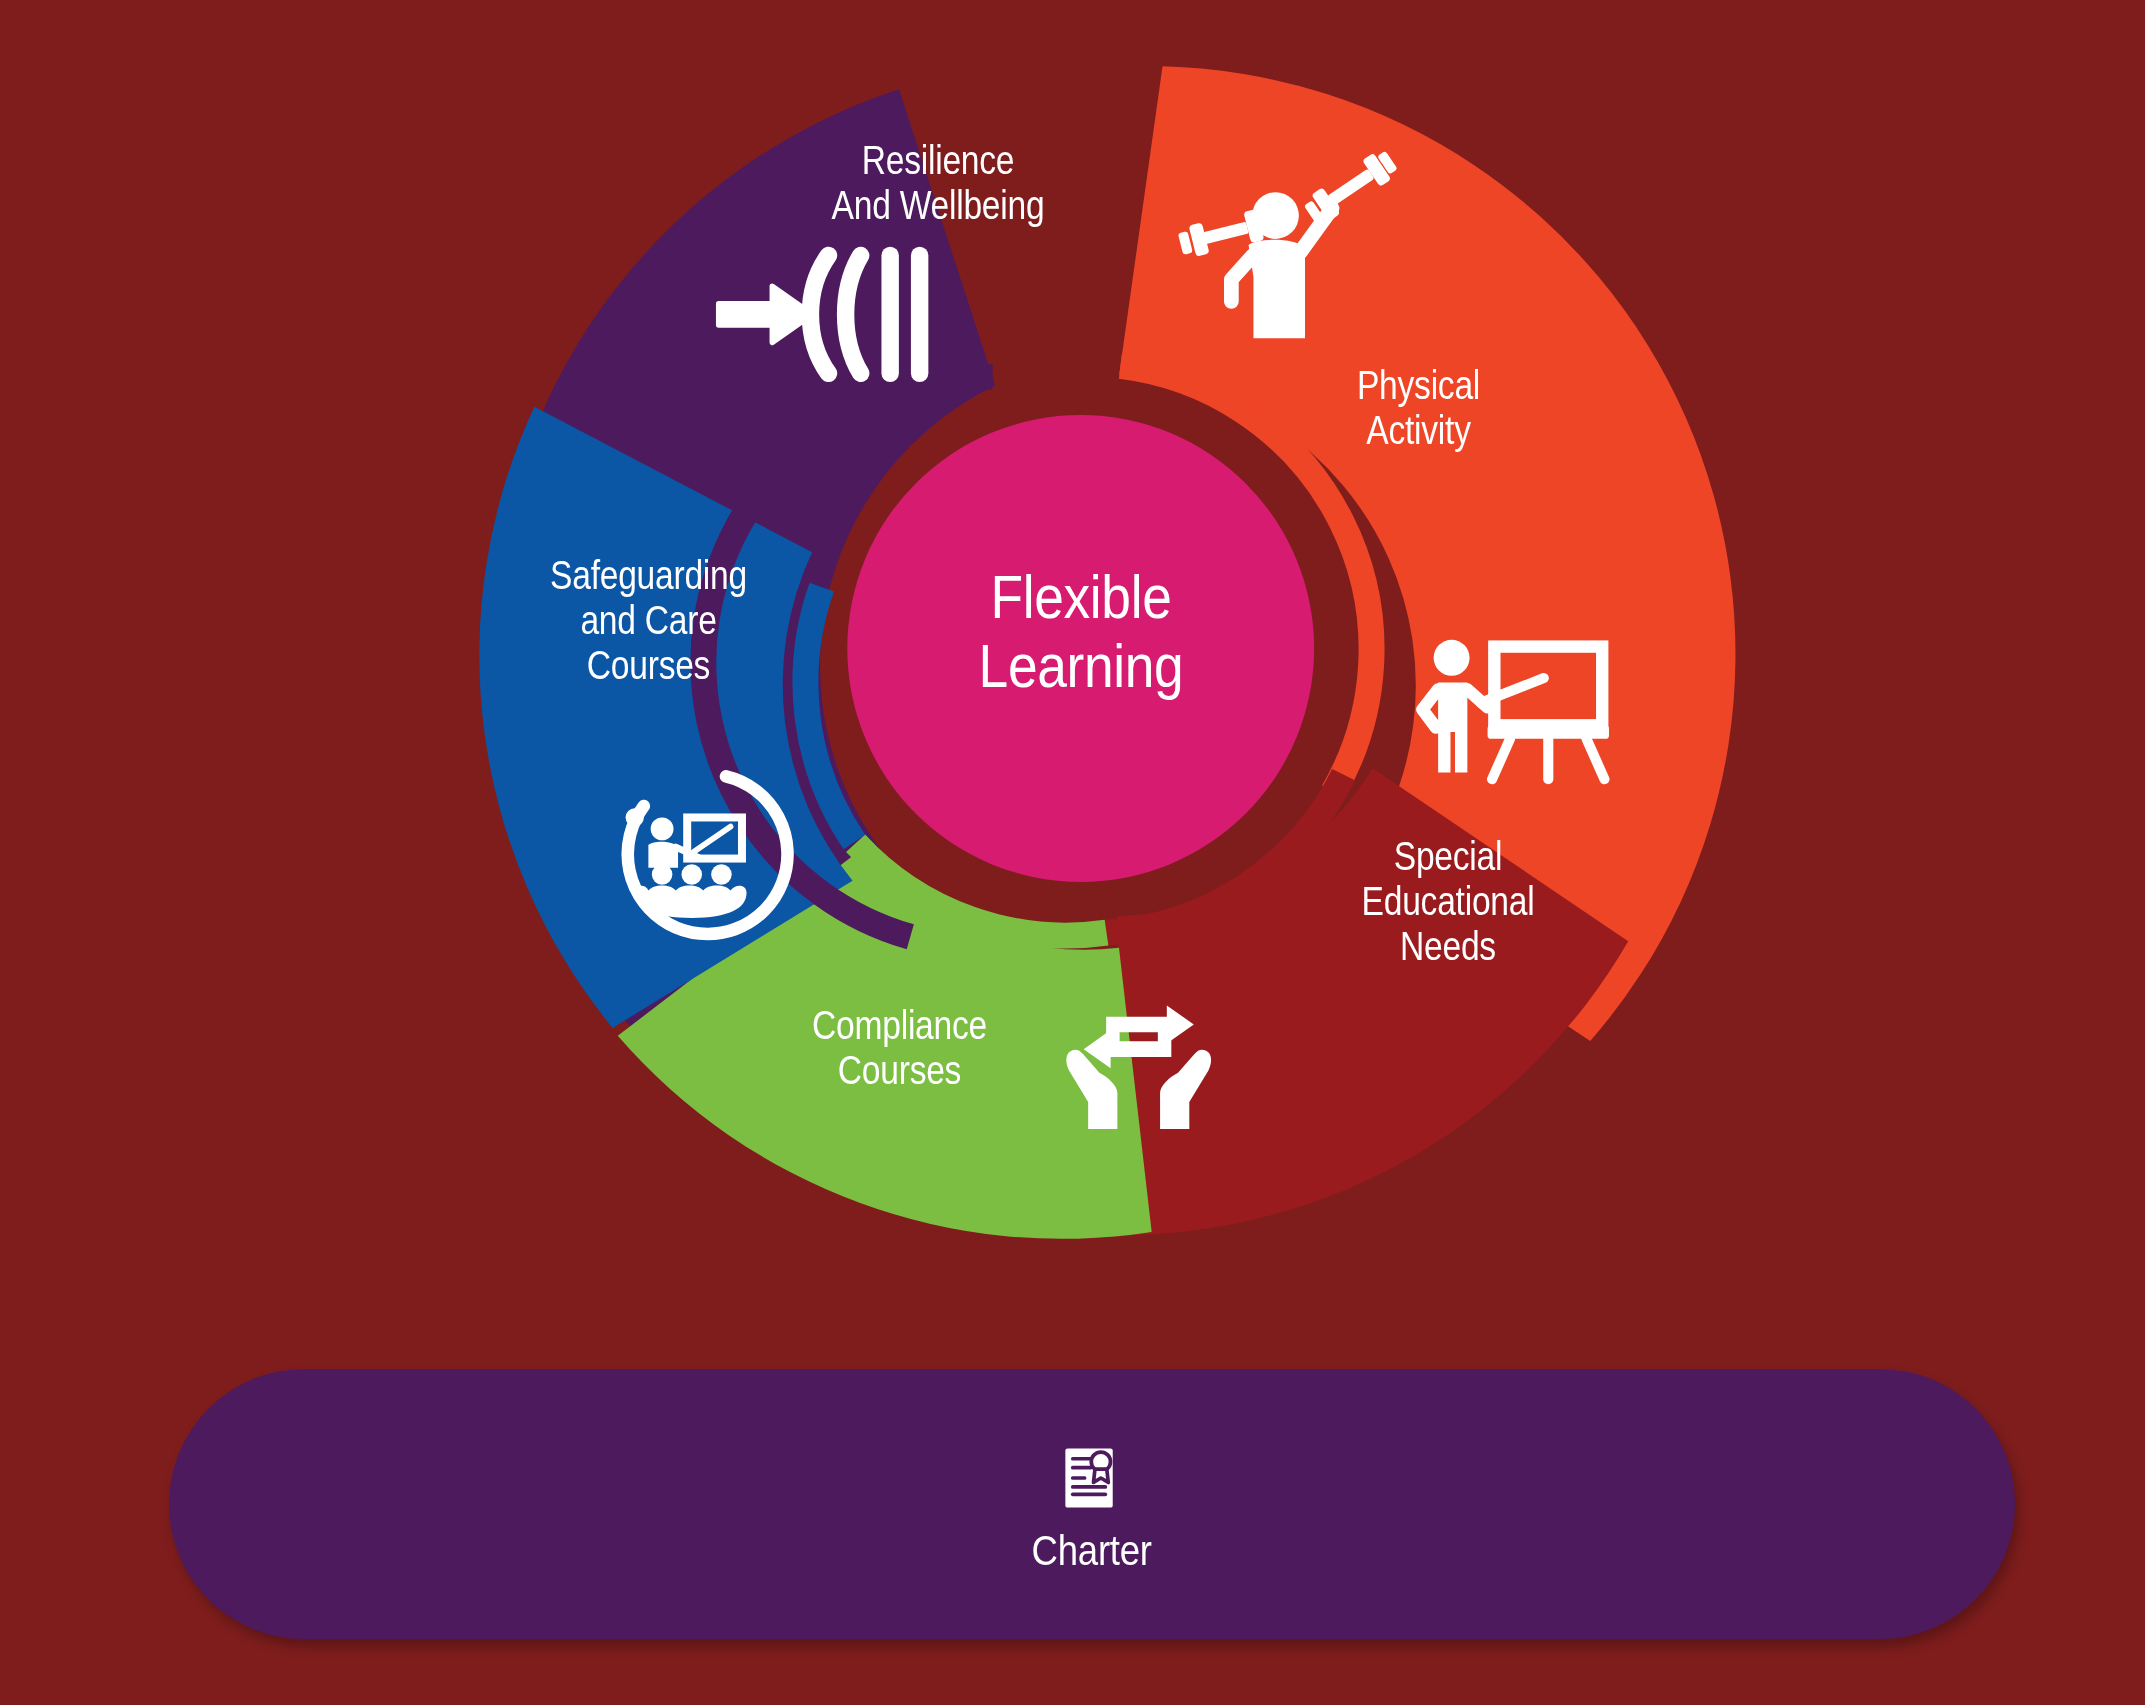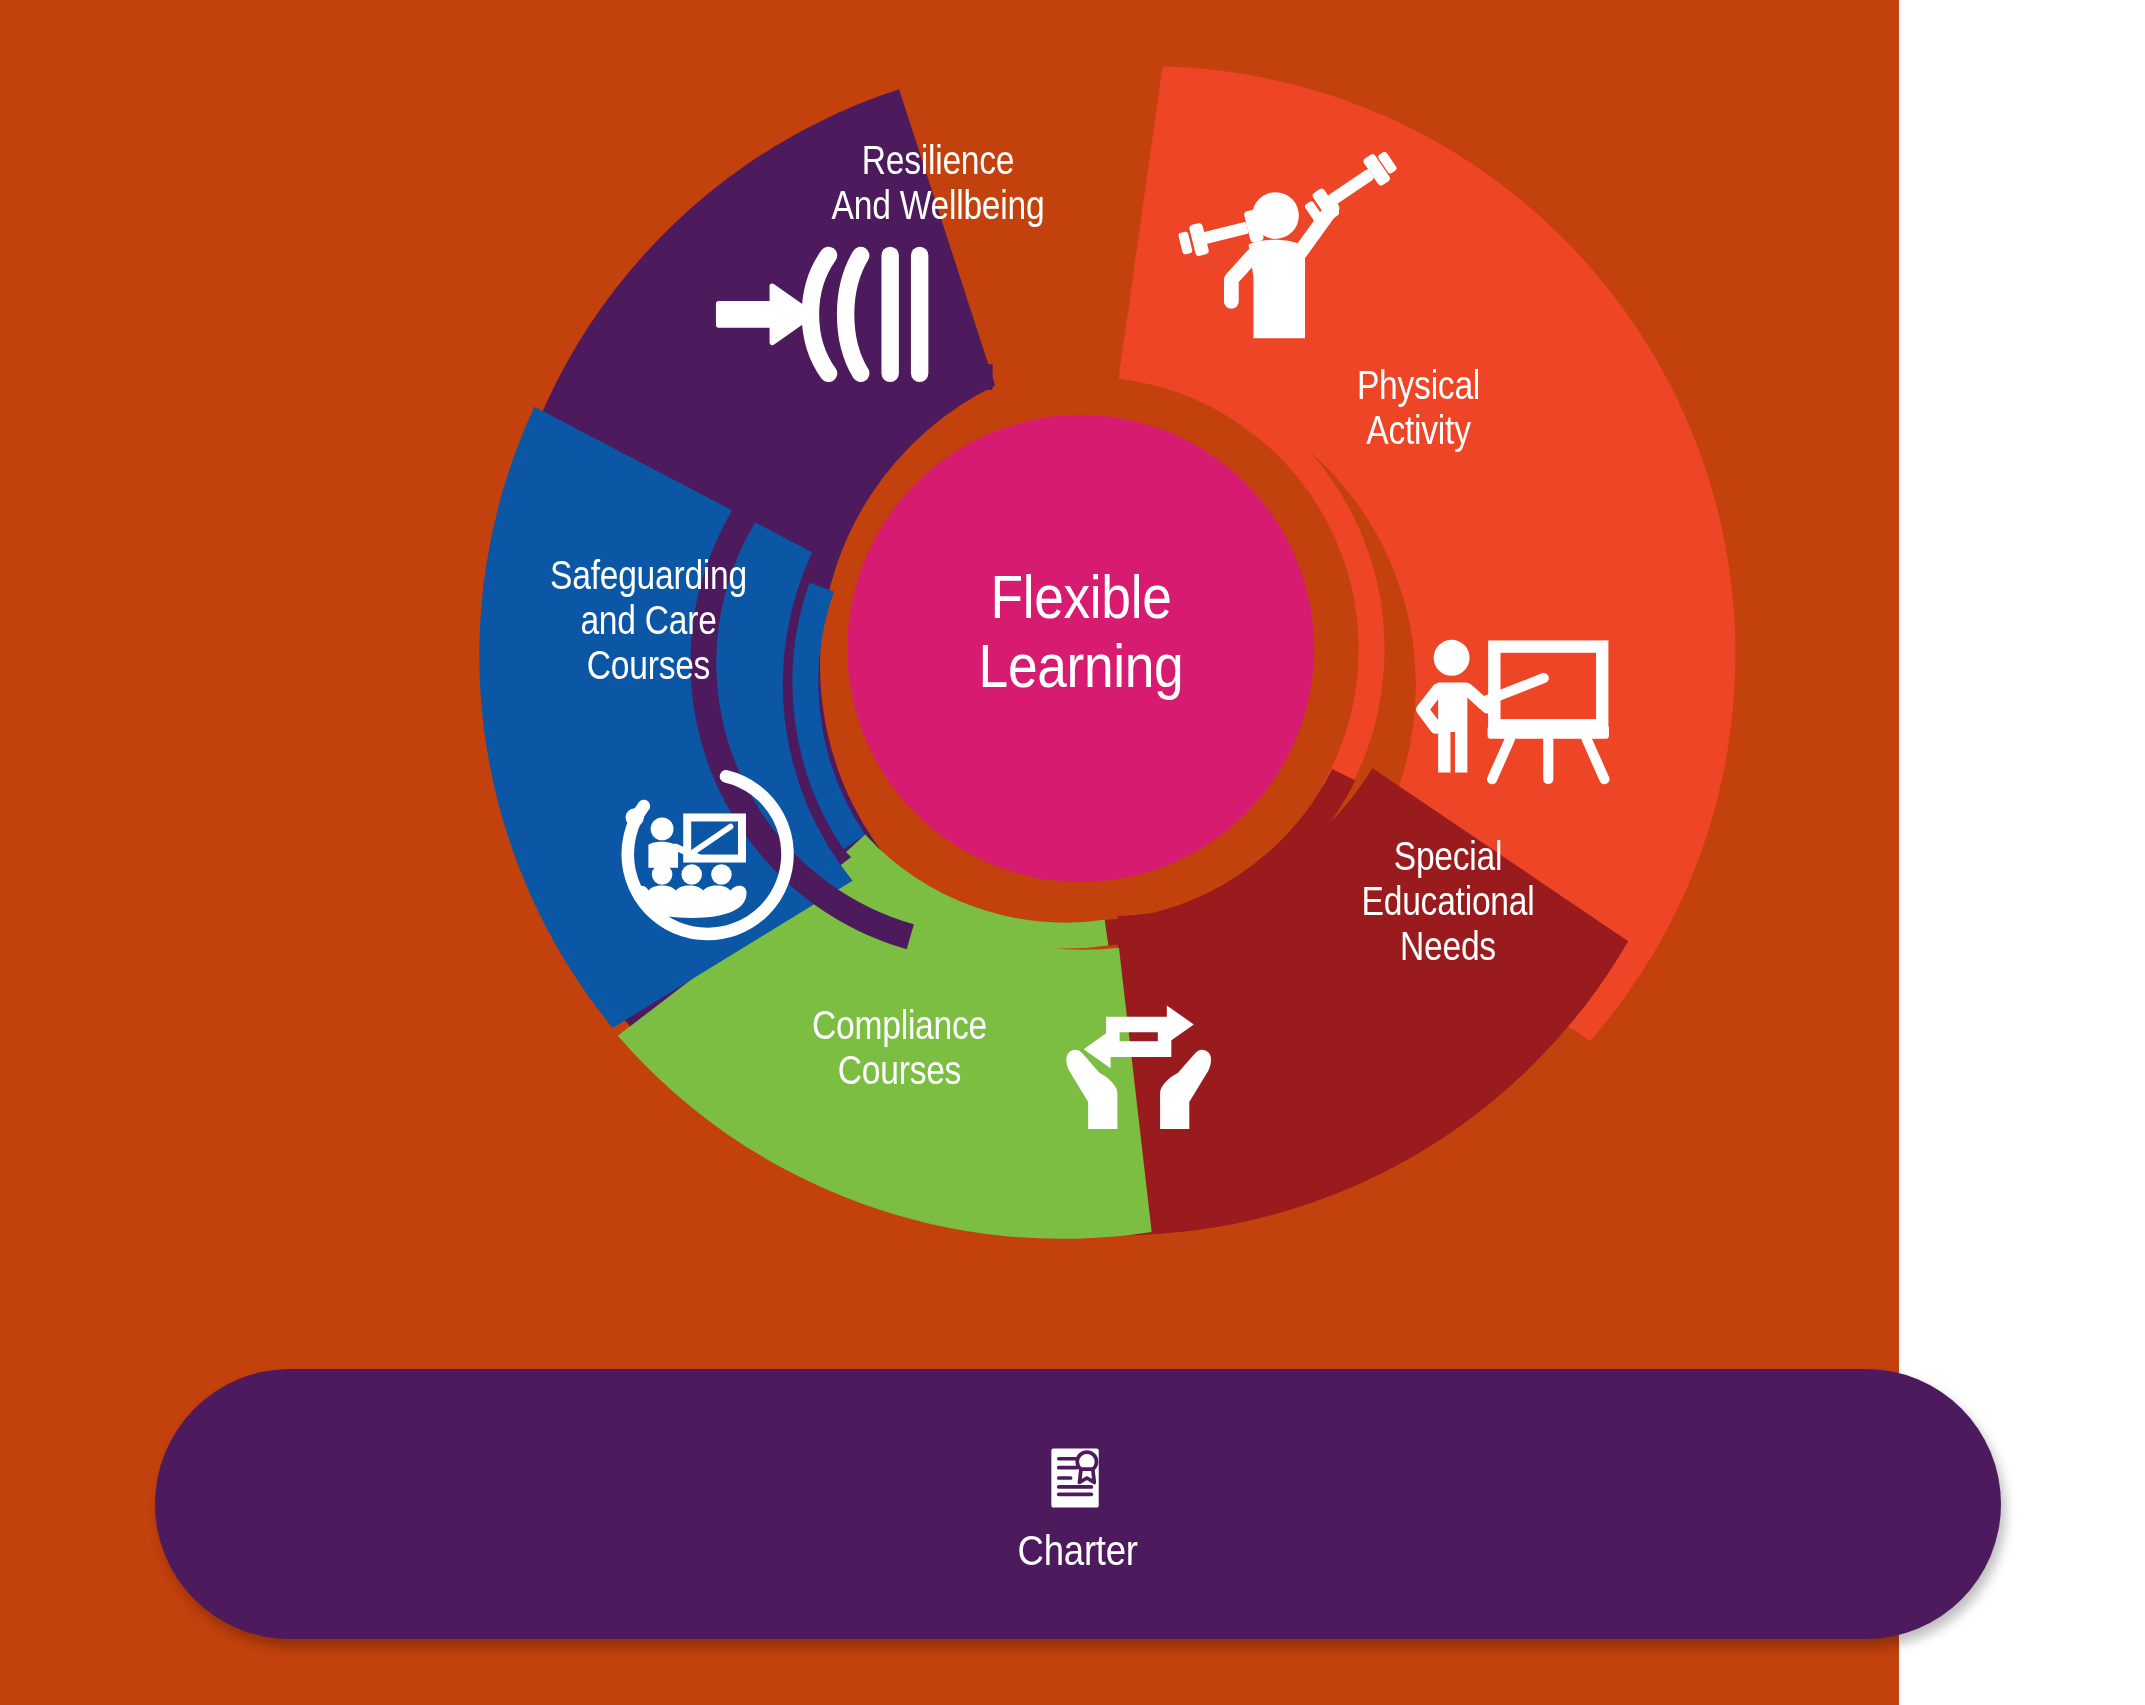--- a/index.html
+++ b/index.html
@@ -1,19 +1,19 @@
 <!DOCTYPE html>
 <html style="font-size:14px"><head>
 <meta charset="utf-8">
 <style>
   * { margin:0; padding:0; box-sizing:border-box; }
   html,body { width:2145px; height:1705px; background:#ffffff; overflow:hidden; }
   body { font-family:"Liberation Sans", sans-serif; }
 
-  #stage { position:relative; width:1899px; height:1705px; background:#c2410c; }
+  #stage { position:relative; width:2145px; height:1705px; background:#7f1d1d; }
 
   
   #wheel-area { position:absolute; left:0; top:0; width:2145px; height:1297px; }
   #wheel-svg  { position:absolute; left:0; top:0; width:2145px; height:1297px; }
 
   .seg-label {
     position:absolute;
     color:#ffffff;
     font-family:"Liberation Sans", sans-serif;
     font-size:40px;
@@ -41,21 +41,21 @@
     line-height:1.12;
     letter-spacing:-0.4px;
     transform:scaleX(0.86);
     white-space:pre-line;
     pointer-events:none;
   }
 
   
   #bottom-bar {
     position:absolute;
-    left:155px; top:1369px;
+    left:169px; top:1369px;
     width:1846px; height:270px;
     background:#4E1A5E;
     border-radius:135px;
     display:flex;
     box-shadow: 4.3px 7.8px 11.2px rgba(0,0,0,0.26);
   }
   .bar-item {
     flex:1 1 0;
     position:relative;
     display:flex;

